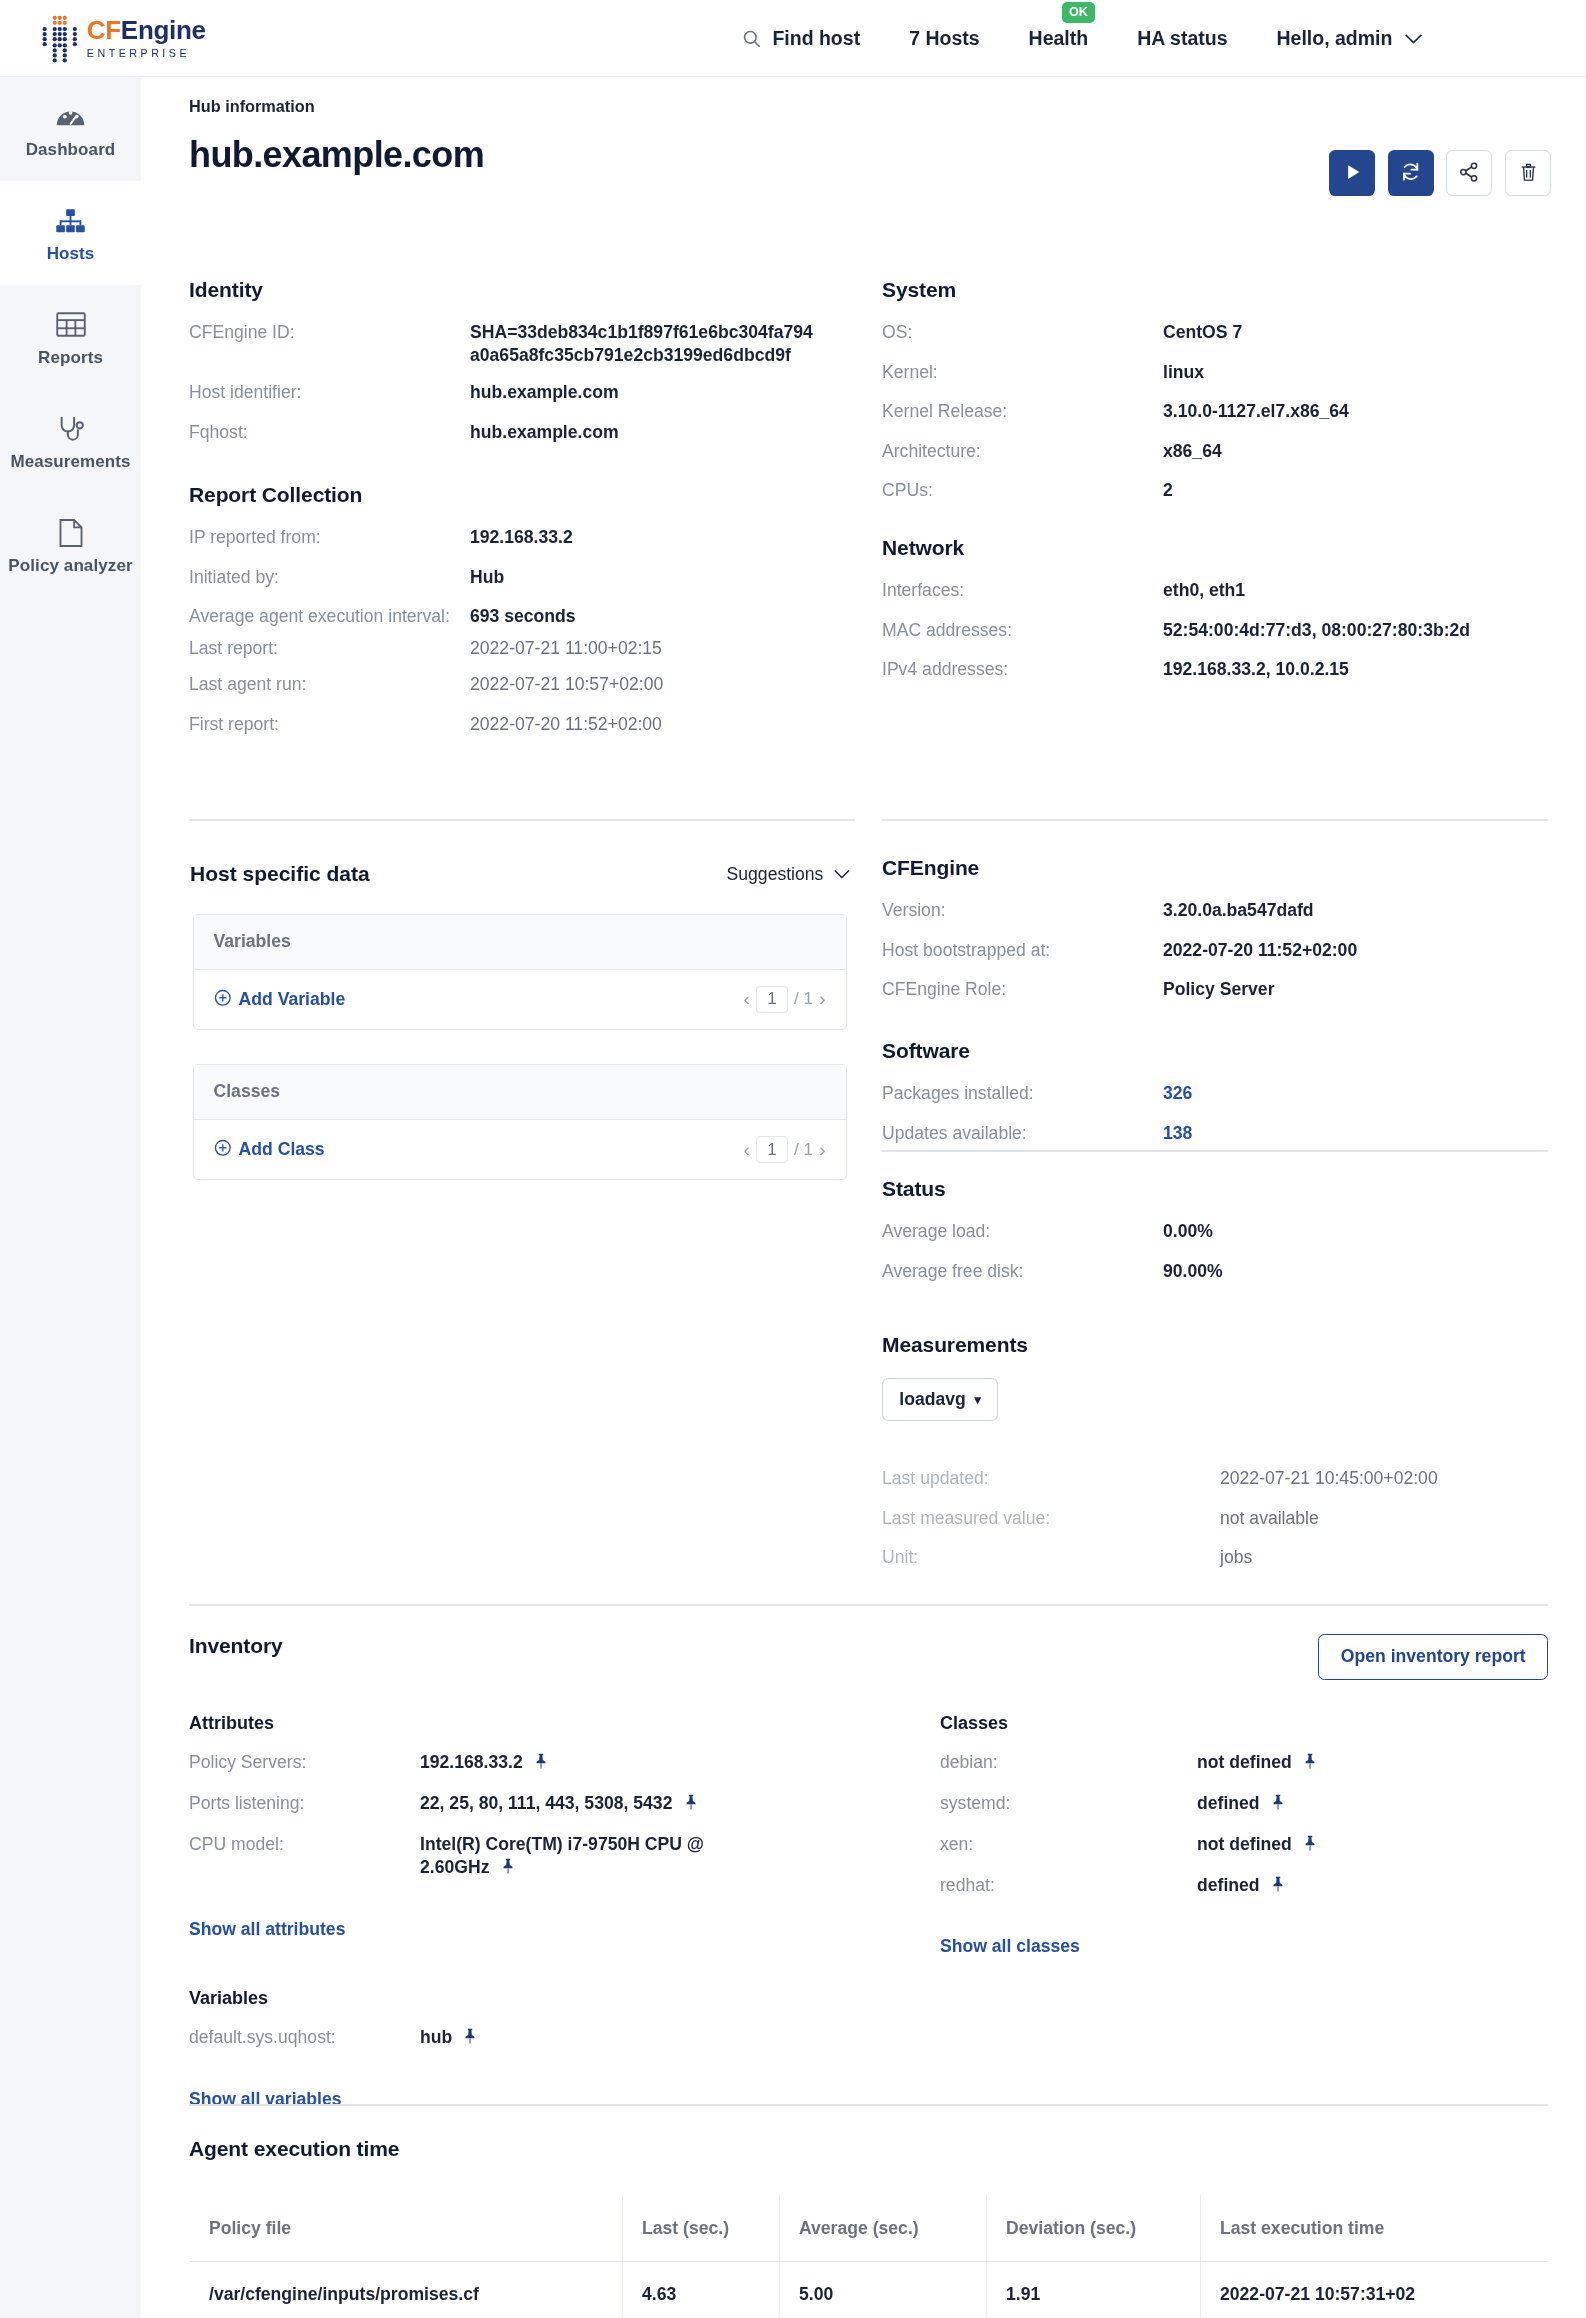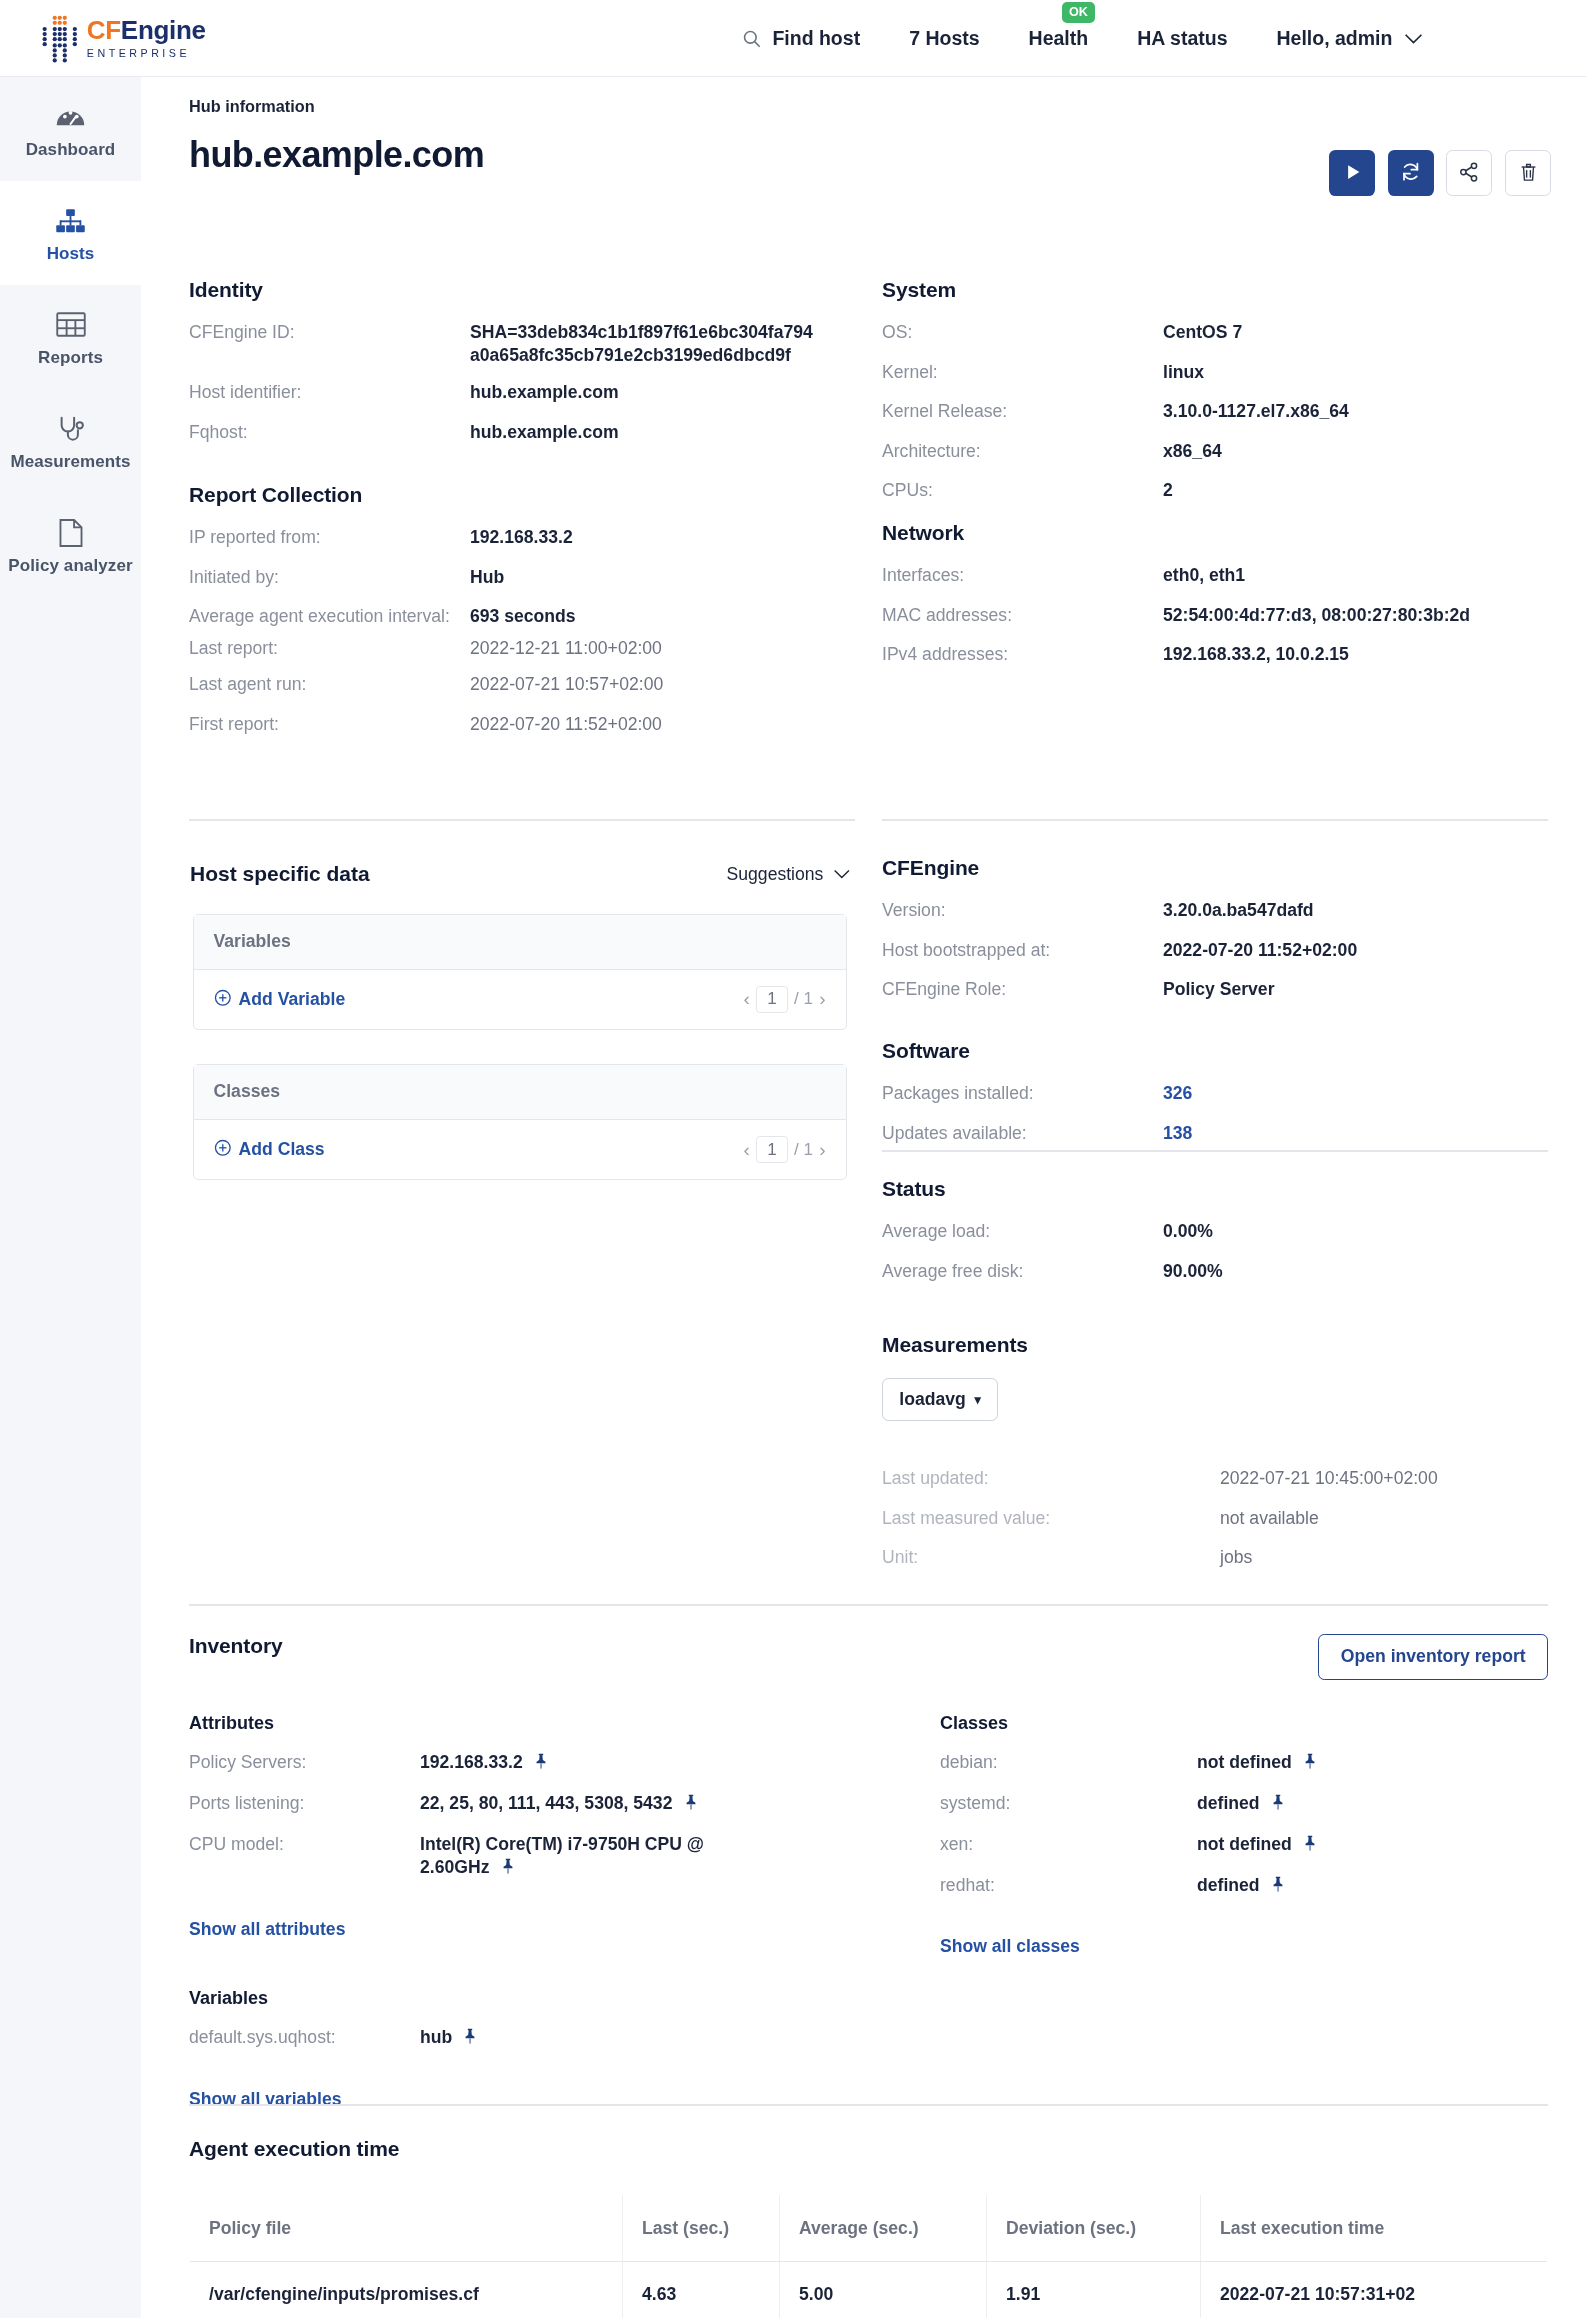--- a/index.html
+++ b/index.html
@@ -358,21 +358,21 @@
       <div class="row">
         <div class="k">Initiated by:</div>
         <div class="v">Hub</div>
       </div>
       <div class="row" style="margin-bottom:8.8px;">
         <div class="k" style="width:281px;">Average agent execution interval:</div>
         <div class="v">693 seconds</div>
       </div>
       <div class="row dim" style="margin-bottom:12.6px;">
         <div class="k">Last report:</div>
-        <div class="v">2022-12-21 11:00+02:00</div>
+        <div class="v">2022-07-21 11:00+02:15</div>
       </div>
       <div class="row dim">
         <div class="k">Last agent run:</div>
         <div class="v">2022-07-21 10:57+02:00</div>
       </div>
       <div class="row dim">
         <div class="k">First report:</div>
         <div class="v">2022-07-20 11:52+02:00</div>
       </div>
     </div>
@@ -388,21 +388,21 @@
         <div class="v">linux</div>
       </div>
       <div class="row">
         <div class="k">Kernel Release:</div>
         <div class="v">3.10.0-1127.el7.x86_64</div>
       </div>
       <div class="row">
         <div class="k">Architecture:</div>
         <div class="v">x86_64</div>
       </div>
-      <div class="row" style="margin-bottom:19px;">
+      <div class="row" style="margin-bottom:34px;">
         <div class="k">CPUs:</div>
         <div class="v">2</div>
       </div>
 
       <h2 class="sec">Network</h2>
       <div class="row">
         <div class="k">Interfaces:</div>
         <div class="v">eth0, eth1</div>
       </div>
       <div class="row">

